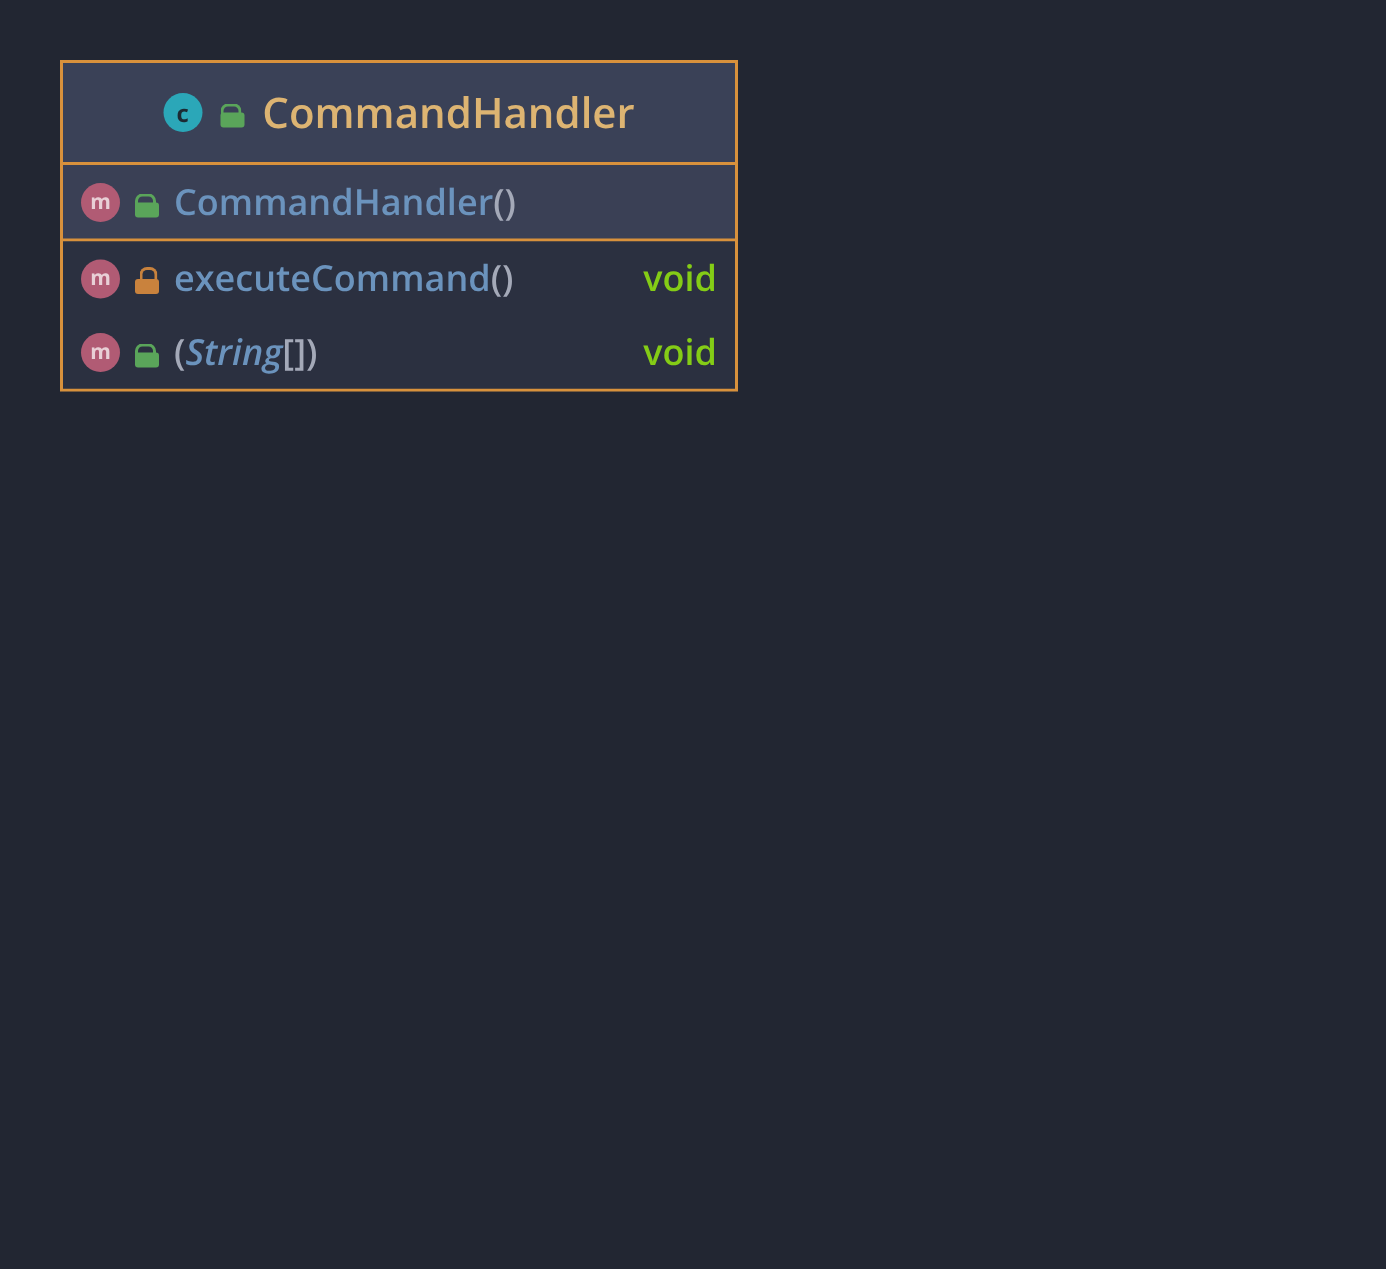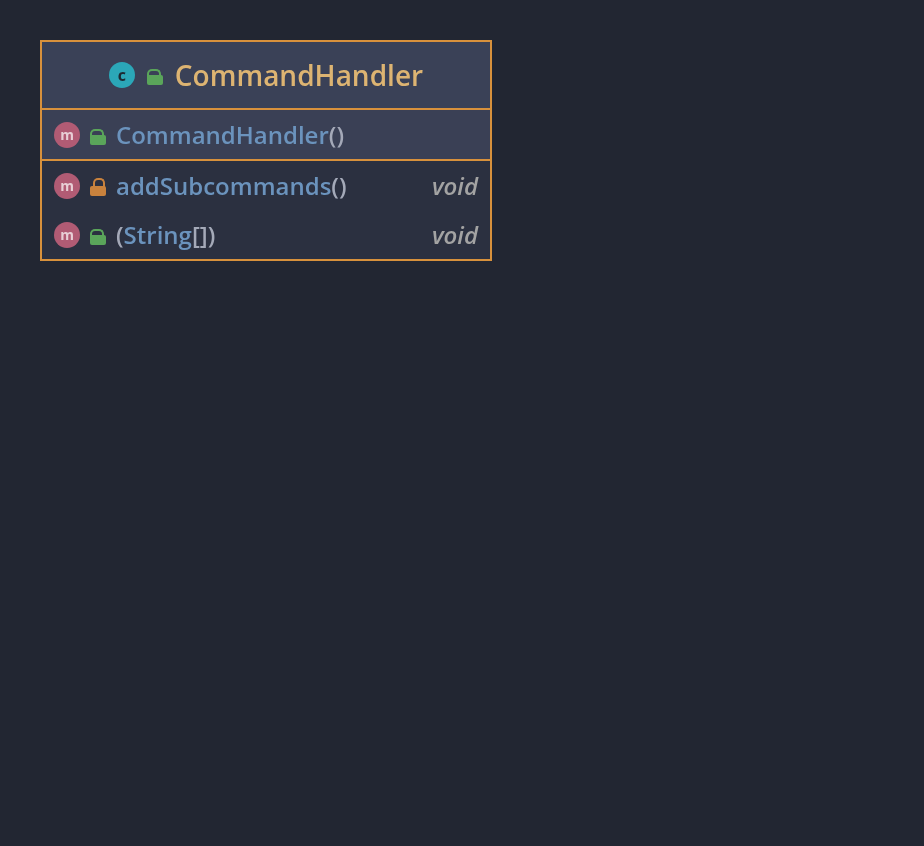--- a/index.html
+++ b/index.html
@@ -101,26 +101,25 @@
     background: #c9823d;
     border-radius: 2px;
   }
   .sig {
     display: inline-flex;
     align-items: baseline;
     flex-wrap: nowrap;
   }
   .member-name { color: #6b93bd; }
   .punct { color: #a4a9b8; }
-  .param-type { color: #6b93bd; }
+  .param-type { color: #6b93bd; font-style: italic; }
   .param-brackets { color: #a4a9b8; }
   .return-type {
     margin-left: auto;
-    color: #a3a3a3;
-    font-style: italic;
+    color: #84cc16;
     padding-left: 14px;
   }
 </style>
 </head>
 <body>
 
 <div class="class-box">
 
   <div class="header">
     <span class="circle class-icon">c</span>
@@ -138,21 +137,21 @@
         <span class="param-brackets"></span>
         <span class="punct">)</span>
     </span>
     <span class="return-type"></span>
   </div>
 
   <div class="row normal">
     <span class="circle method-icon">m</span>
     <span class="vis-icon private"></span>
     <span class="sig">
-      <span class="member-name">addSubcommands</span>
+      <span class="member-name">executeCommand</span>
         <span class="punct">(</span>
         <span class="param-type"></span>
         <span class="param-brackets"></span>
         <span class="punct">)</span>
     </span>
     <span class="return-type">void</span>
   </div>
 
   <div class="row normal">
     <span class="circle method-icon">m</span>

